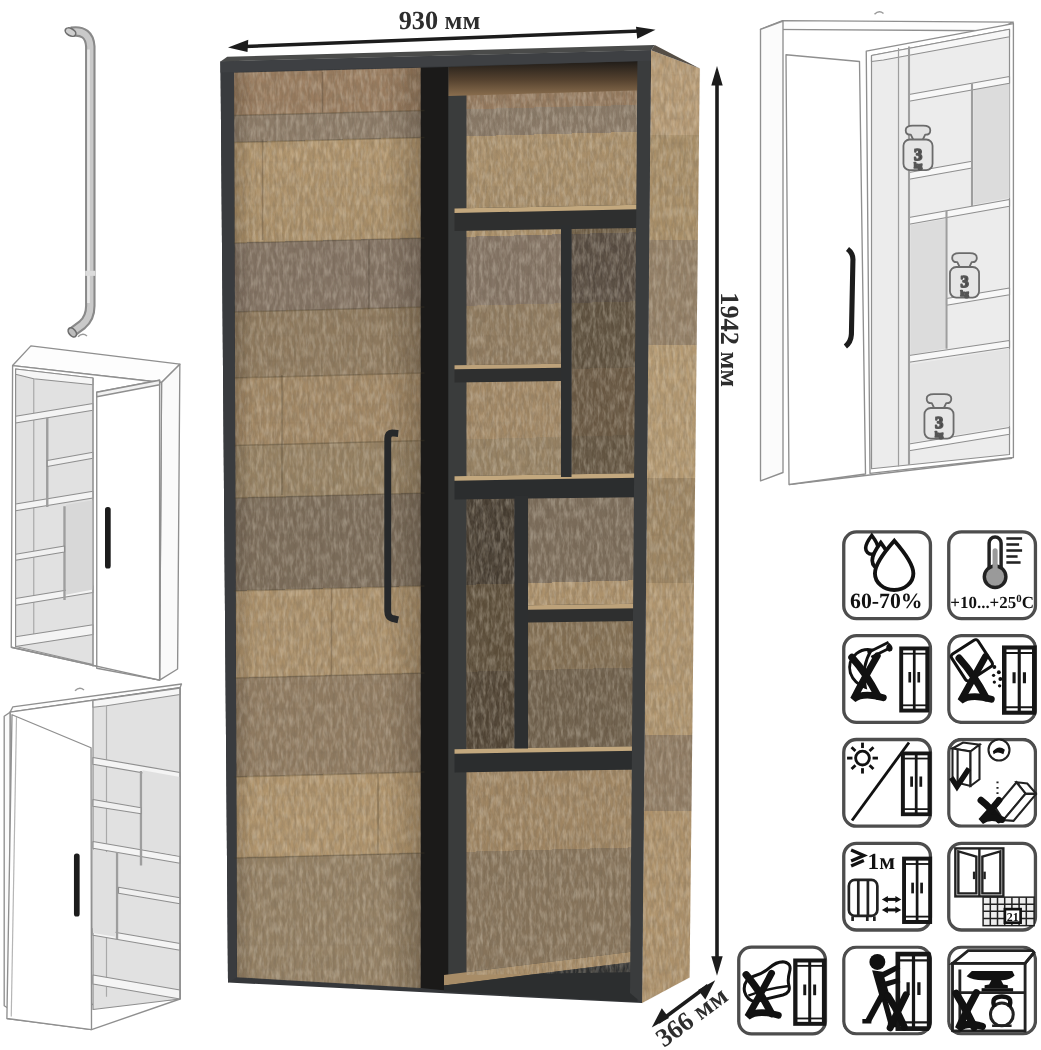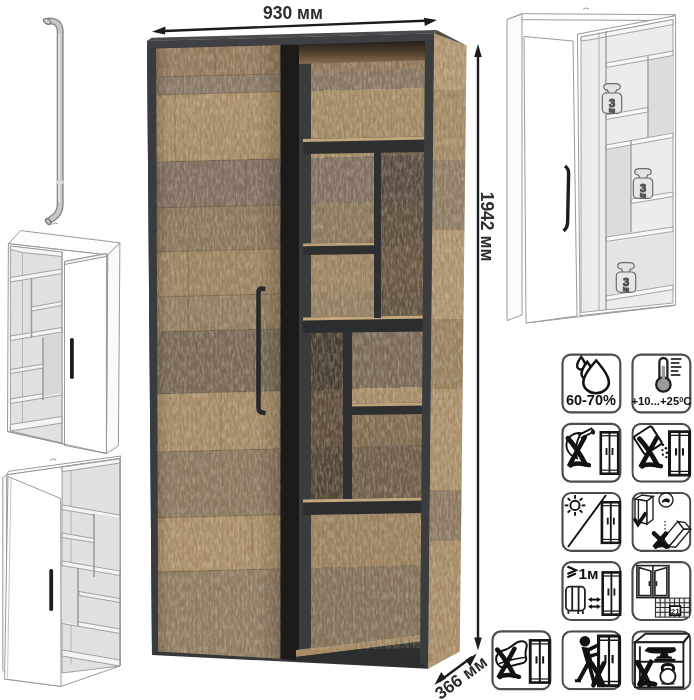--- a/index.html
+++ b/index.html
@@ -1,17 +1,17 @@
 <!DOCTYPE html>
 <html><head>
 <meta charset="utf-8">
 <style>
   html,body{margin:0;padding:0;background:#fff;}
   #page{position:relative;width:694px;height:700px;background:#fff;overflow:hidden;
-        font-family:Liberation Sans, sans-serif;}
+        font-family:Liberation Serif, serif;}
   svg{position:absolute;left:0;top:0;}
 </style>
 </head>
 <body>
 <div id="page">
 <svg width="694" height="700" viewBox="0 0 694 700">
 <defs>
   <linearGradient id="gDoor" gradientUnits="userSpaceOnUse" x1="0" y1="52" x2="0" y2="656" gradientTransform="skewY(-1.5)">
     <stop offset="0" stop-color="#997c5f"></stop>
     <stop offset="0.048" stop-color="#997c5f"></stop>

